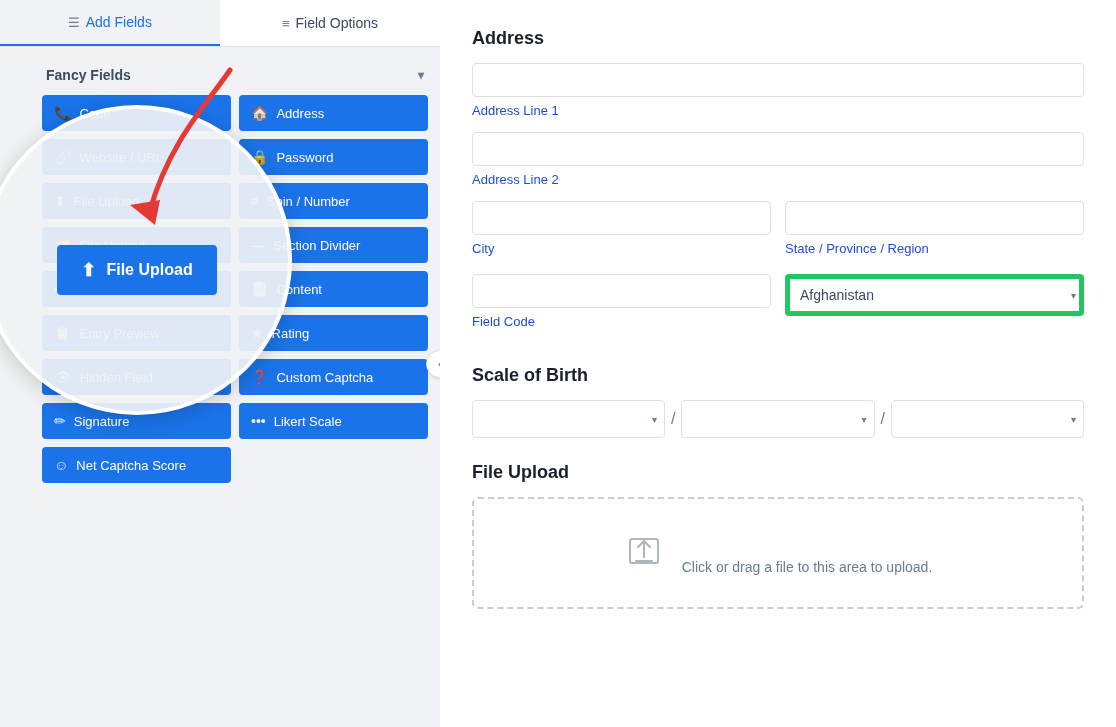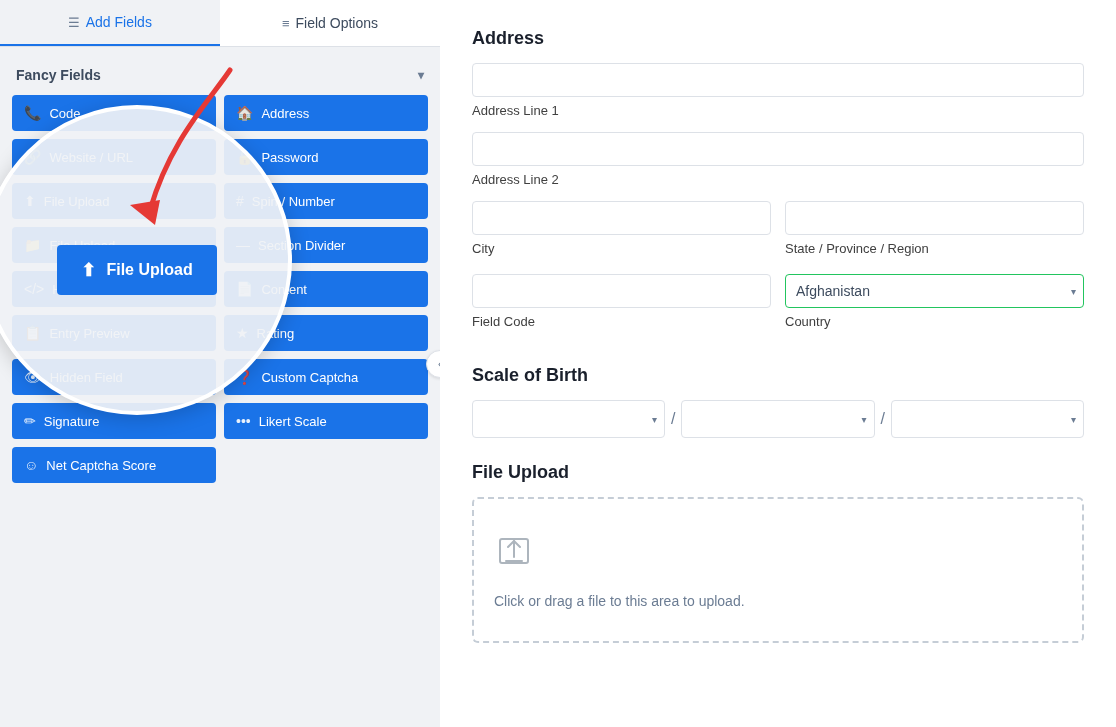--- a/index.html
+++ b/index.html
@@ -49,20 +49,21 @@
     .tab-icon {
       font-size: 13px;
       color: #6b7c93;
     }
 
     
     .fields-panel {
       padding: 14px 12px;
       overflow-y: auto;
       flex: 1;
+      margin-left: 30px;
     }
 
     .section-header {
       display: flex;
       align-items: center;
       justify-content: space-between;
       padding: 6px 4px 12px;
       font-size: 14px;
       font-weight: 600;
       color: #3d4b5e;
@@ -131,21 +132,21 @@
       color: #1a202c;
       margin-bottom: 14px;
     }
 
     .form-field {
       margin-bottom: 14px;
     }
     .form-field label {
       display: block;
       font-size: 13px;
-      color: #404040;
+      color: #1d4ed8;
       margin-top: 6px;
       margin-bottom: 4px;
     }
     .form-input {
       width: 100%;
       border: 1px solid #dde1e7;
       border-radius: 4px;
       padding: 8px 10px;
       font-size: 14px;
       color: #3d4b5e;
@@ -157,21 +158,21 @@
       display: grid;
       grid-template-columns: 1fr 1fr;
       gap: 14px;
     }
 
     .select-wrapper {
       position: relative;
     }
     .form-select {
       width: 100%;
-      border: 1px solid #22c55e;
+      border: 5px solid #22c55e;
       border-radius: 4px;
       padding: 8px 30px 8px 10px;
       font-size: 14px;
       color: #3d4b5e;
       background: #fff;
       appearance: none;
       outline: none;
       cursor: pointer;
     }
     .select-arrow {
@@ -218,22 +219,22 @@
       font-size: 10px;
       color: #6b7c93;
       pointer-events: none;
     }
 
     .upload-box {
       border: 2px dashed #c5cdd6;
       border-radius: 6px;
       padding: 32px 20px;
       display: flex;
-      flex-direction: column;
-      align-items: flex-start;
+      flex-direction: row;
+      align-items: flex-end;
       justify-content: center;
       gap: 18px;
       margin-top: 8px;
     }
     .upload-icon-wrap svg {
       width: 40px;
       height: 40px;
       fill: #adb5bd;
     }
     .upload-text {
@@ -439,21 +440,20 @@
       <div class="select-wrapper">
         <select class="form-select">
           <option>Afghanistan</option>
           <option>Albania</option>
           <option>Algeria</option>
           <option>United States</option>
           <option>United Kingdom</option>
         </select>
         <span class="select-arrow">▾</span>
       </div>
-      <label>Country</label>
     </div>
   </div>
 
   <div class="form-section-title" style="margin-top: 18px;">Scale of Birth</div>
   <div class="date-row">
     <div class="date-select-wrap">
       <select class="date-select">
         <option value=""></option>
         <option>January</option><option>February</option><option>March</option>
         <option>April</option><option>May</option><option>June</option>

